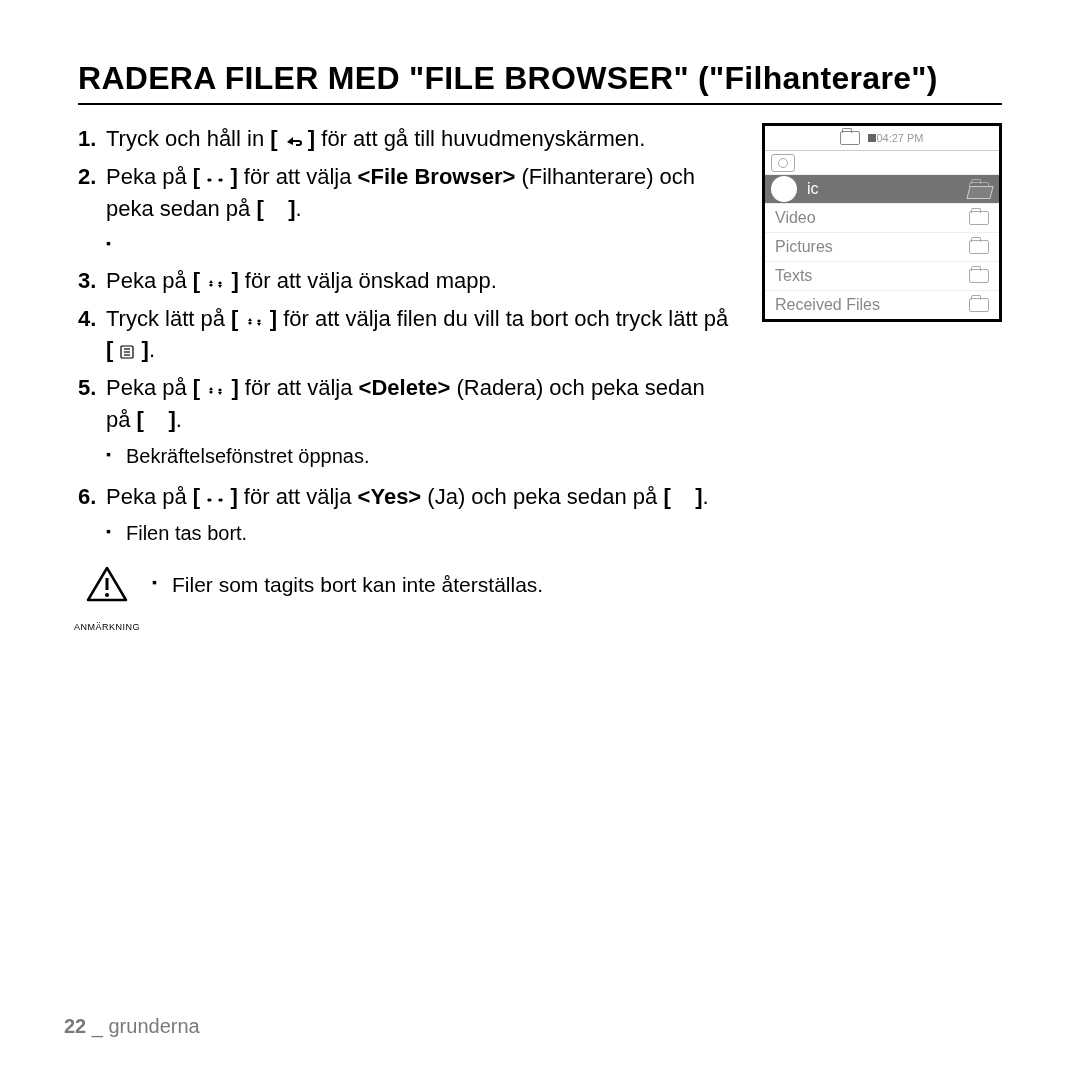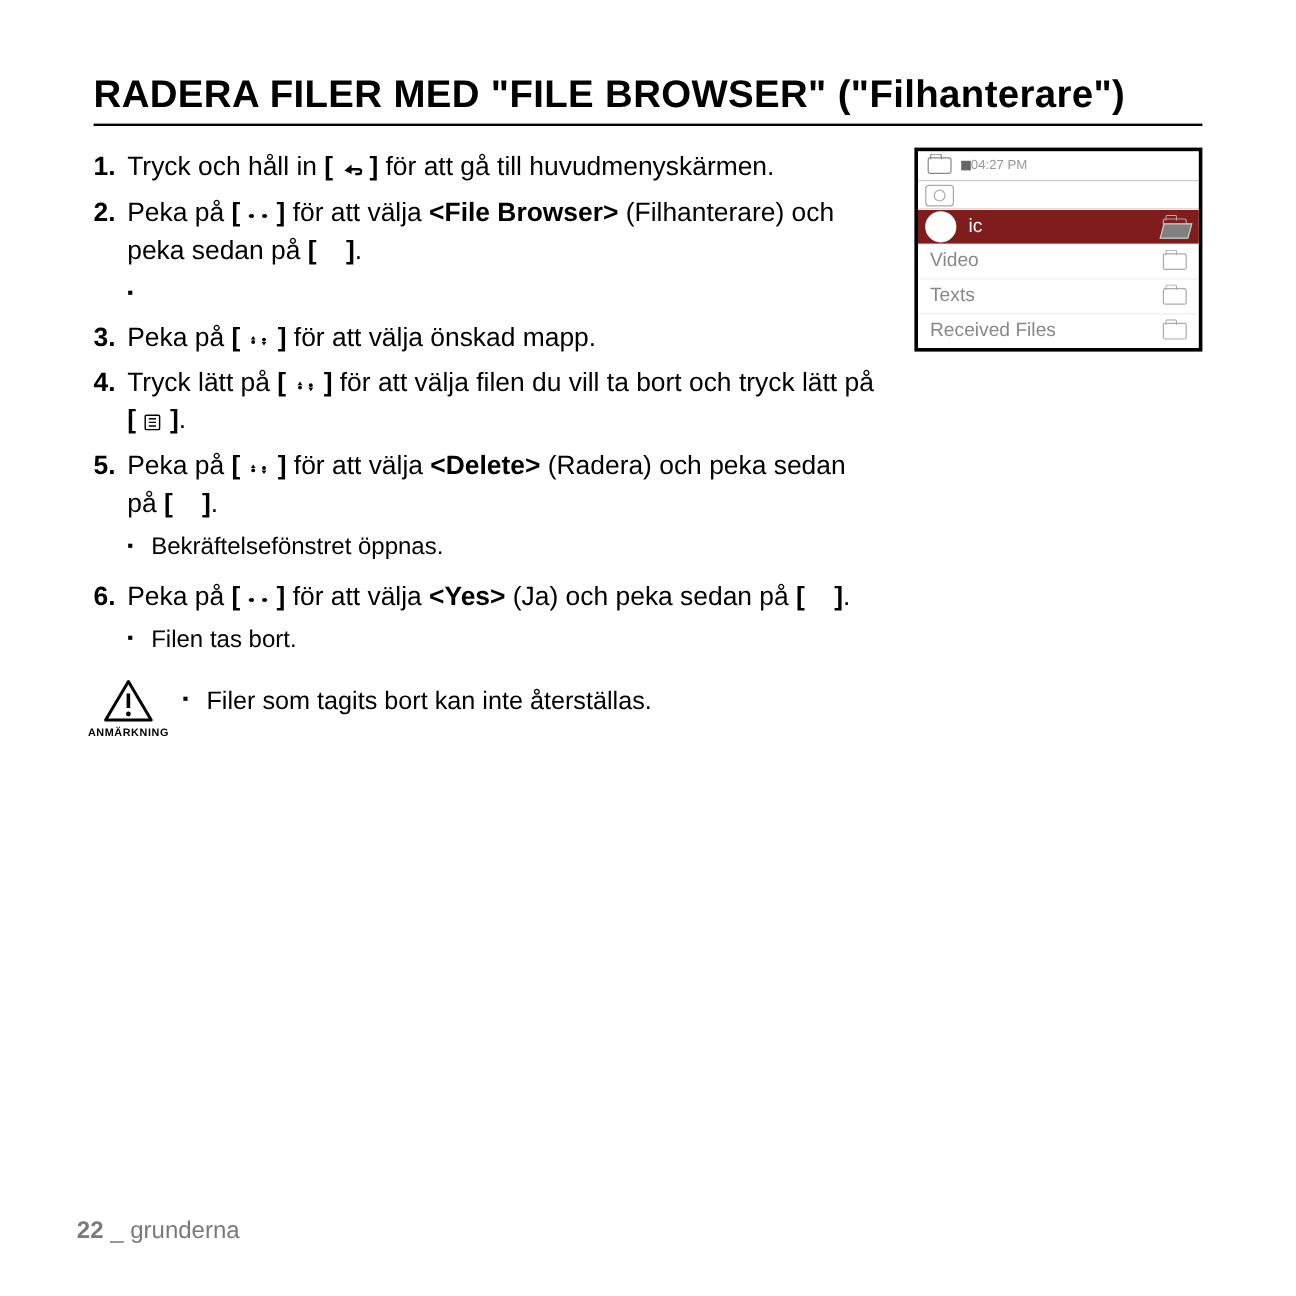--- a/index.html
+++ b/index.html
@@ -56,21 +56,21 @@
   .screen-box {
     width: 240px;
     border: 3px solid #000;
     background: #fff;
     font-size: 16px;
     color: #888;
   }
   .screen-top {
     height: 24px;
     display: flex;
-    justify-content: flex-start;
+    justify-content: center;
     align-items: center;
     padding: 2px 8px;
     font-size: 11px;
     color: #999;
   }
   .screen-top .left-icons {
     display: flex;
     gap: 8px;
     align-items: center;
   }
@@ -102,21 +102,21 @@
     content: ""; width: 8px; height: 8px; border: 1px solid #aaa; border-radius: 50%;
   }
   .screen-row {
     display: flex;
     justify-content: space-between;
     align-items: center;
     padding: 5px 10px;
     border-top: 1px solid #eee;
   }
   .screen-row.sel {
-    background: #7f1d1d;
+    background: #737373;
     color: #fff;
     position: relative;
   }
   .screen-row.sel .sel-circle {
     width: 26px; height: 26px; border-radius: 50%;
     background: #fff;
     position: absolute; left: 6px; top: 1px;
   }
   .screen-row.sel .label { position: relative; z-index: 2; margin-left: 32px; }
   .folder-icon {
@@ -146,22 +146,22 @@
     flex-direction: column;
     align-items: center;
     width: 58px;
   }
   .warn-icon {
     width: 42px; height: 36px;
   }
   .warn-label {
     font-size: 9px;
     letter-spacing: 0.5px;
-    font-weight: bold;
-    margin-top: 2px;
+    font-weight: normal;
+    margin-top: 19px;
   }
   .footer {
     position: absolute;
     left: 64px;
     bottom: 42px;
     font-size: 20px;
     color: #7a7a7a;
   }
   .footer .pn { font-weight: bold; color: #7a7a7a; }
   .step6 { margin-top: 6px; }
@@ -302,20 +302,24 @@
     <div class="screen-row sel">
       <div class="sel-circle"></div>
       <span class="label">ic</span>
       <div class="folder-icon open"></div>
     </div>
     <div class="screen-row">
       <span>Video</span>
       <div class="folder-icon"></div>
     </div>
     <div class="screen-row">
+      <span>Pictures</span>
+      <div class="folder-icon"></div>
+    </div>
+    <div class="screen-row">
       <span>Texts</span>
       <div class="folder-icon"></div>
     </div>
     <div class="screen-row">
       <span>Received Files</span>
       <div class="folder-icon"></div>
     </div>
   </div>
 </div>
 

